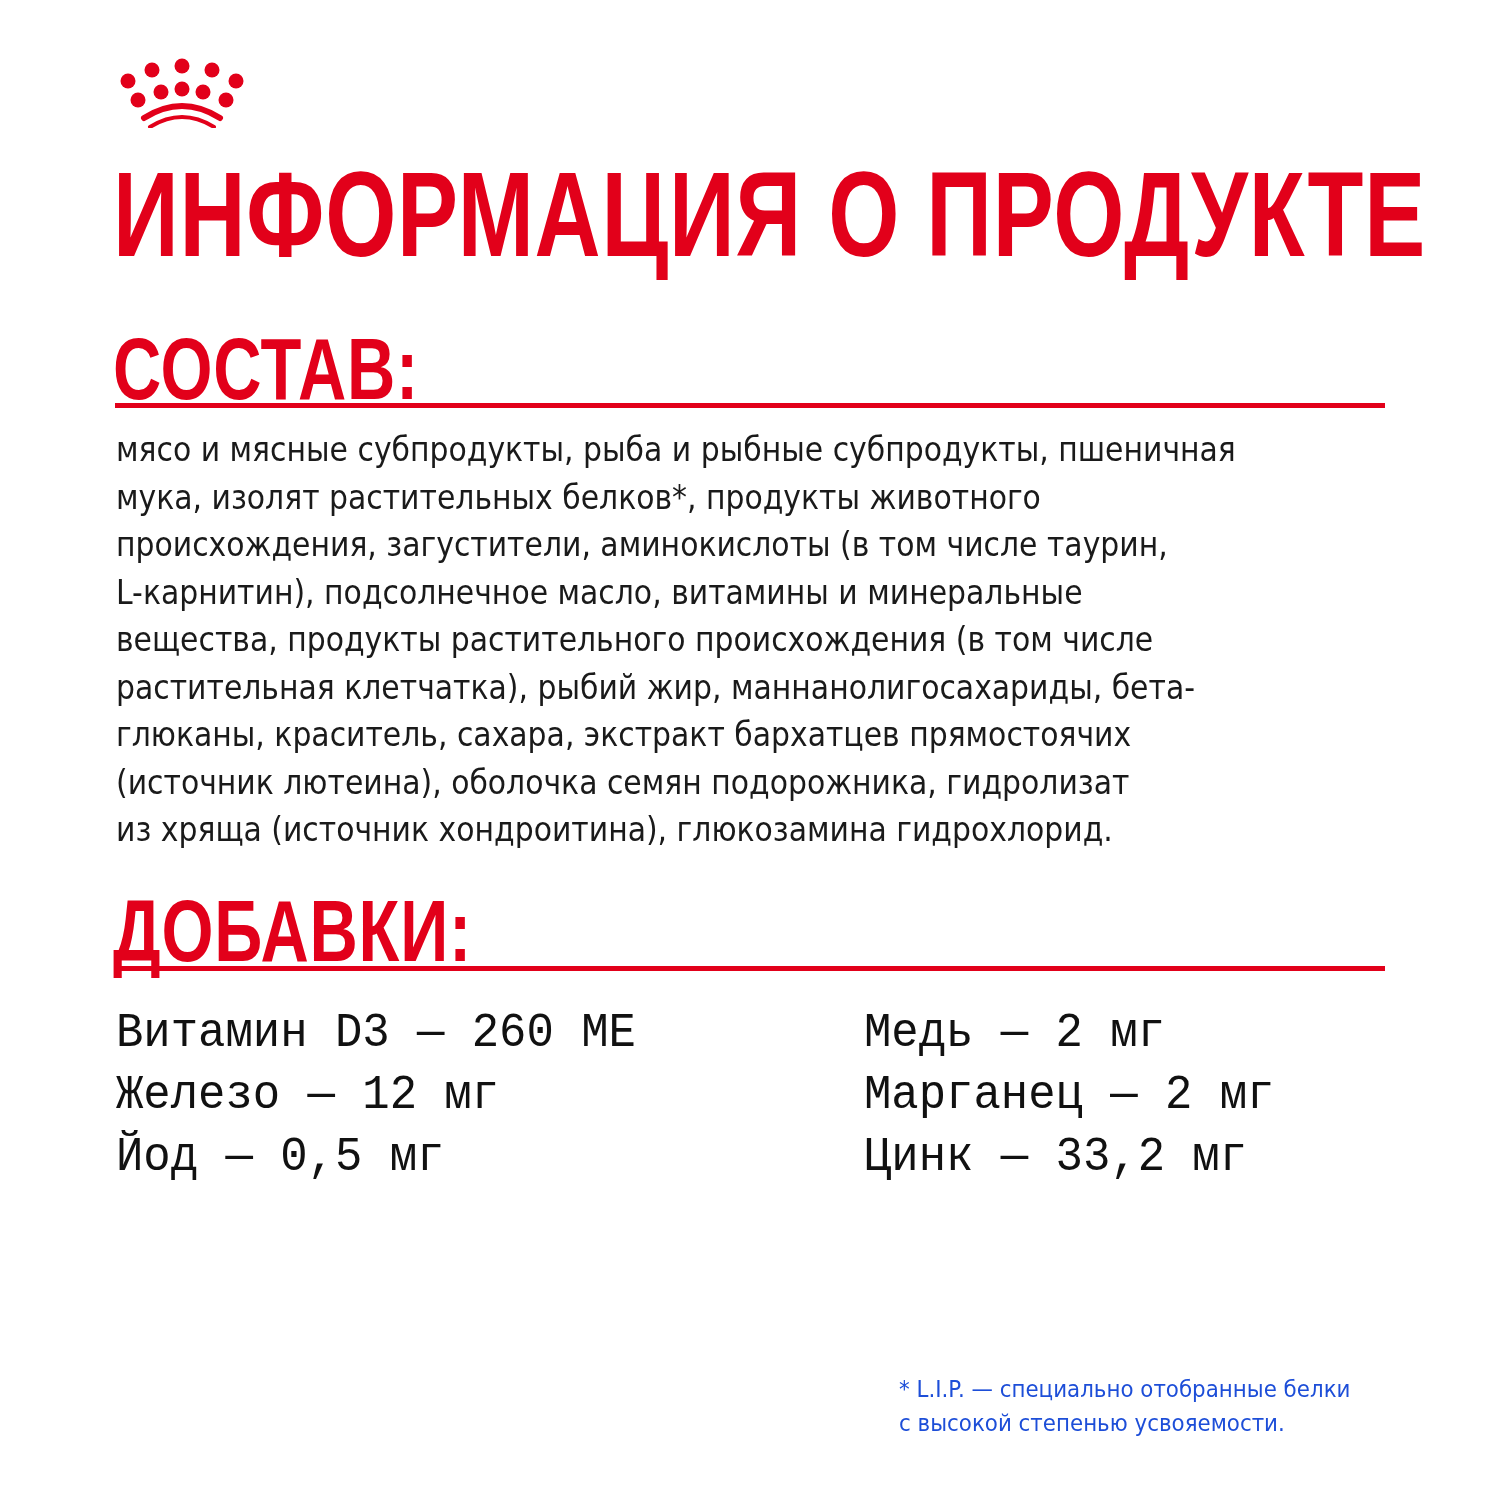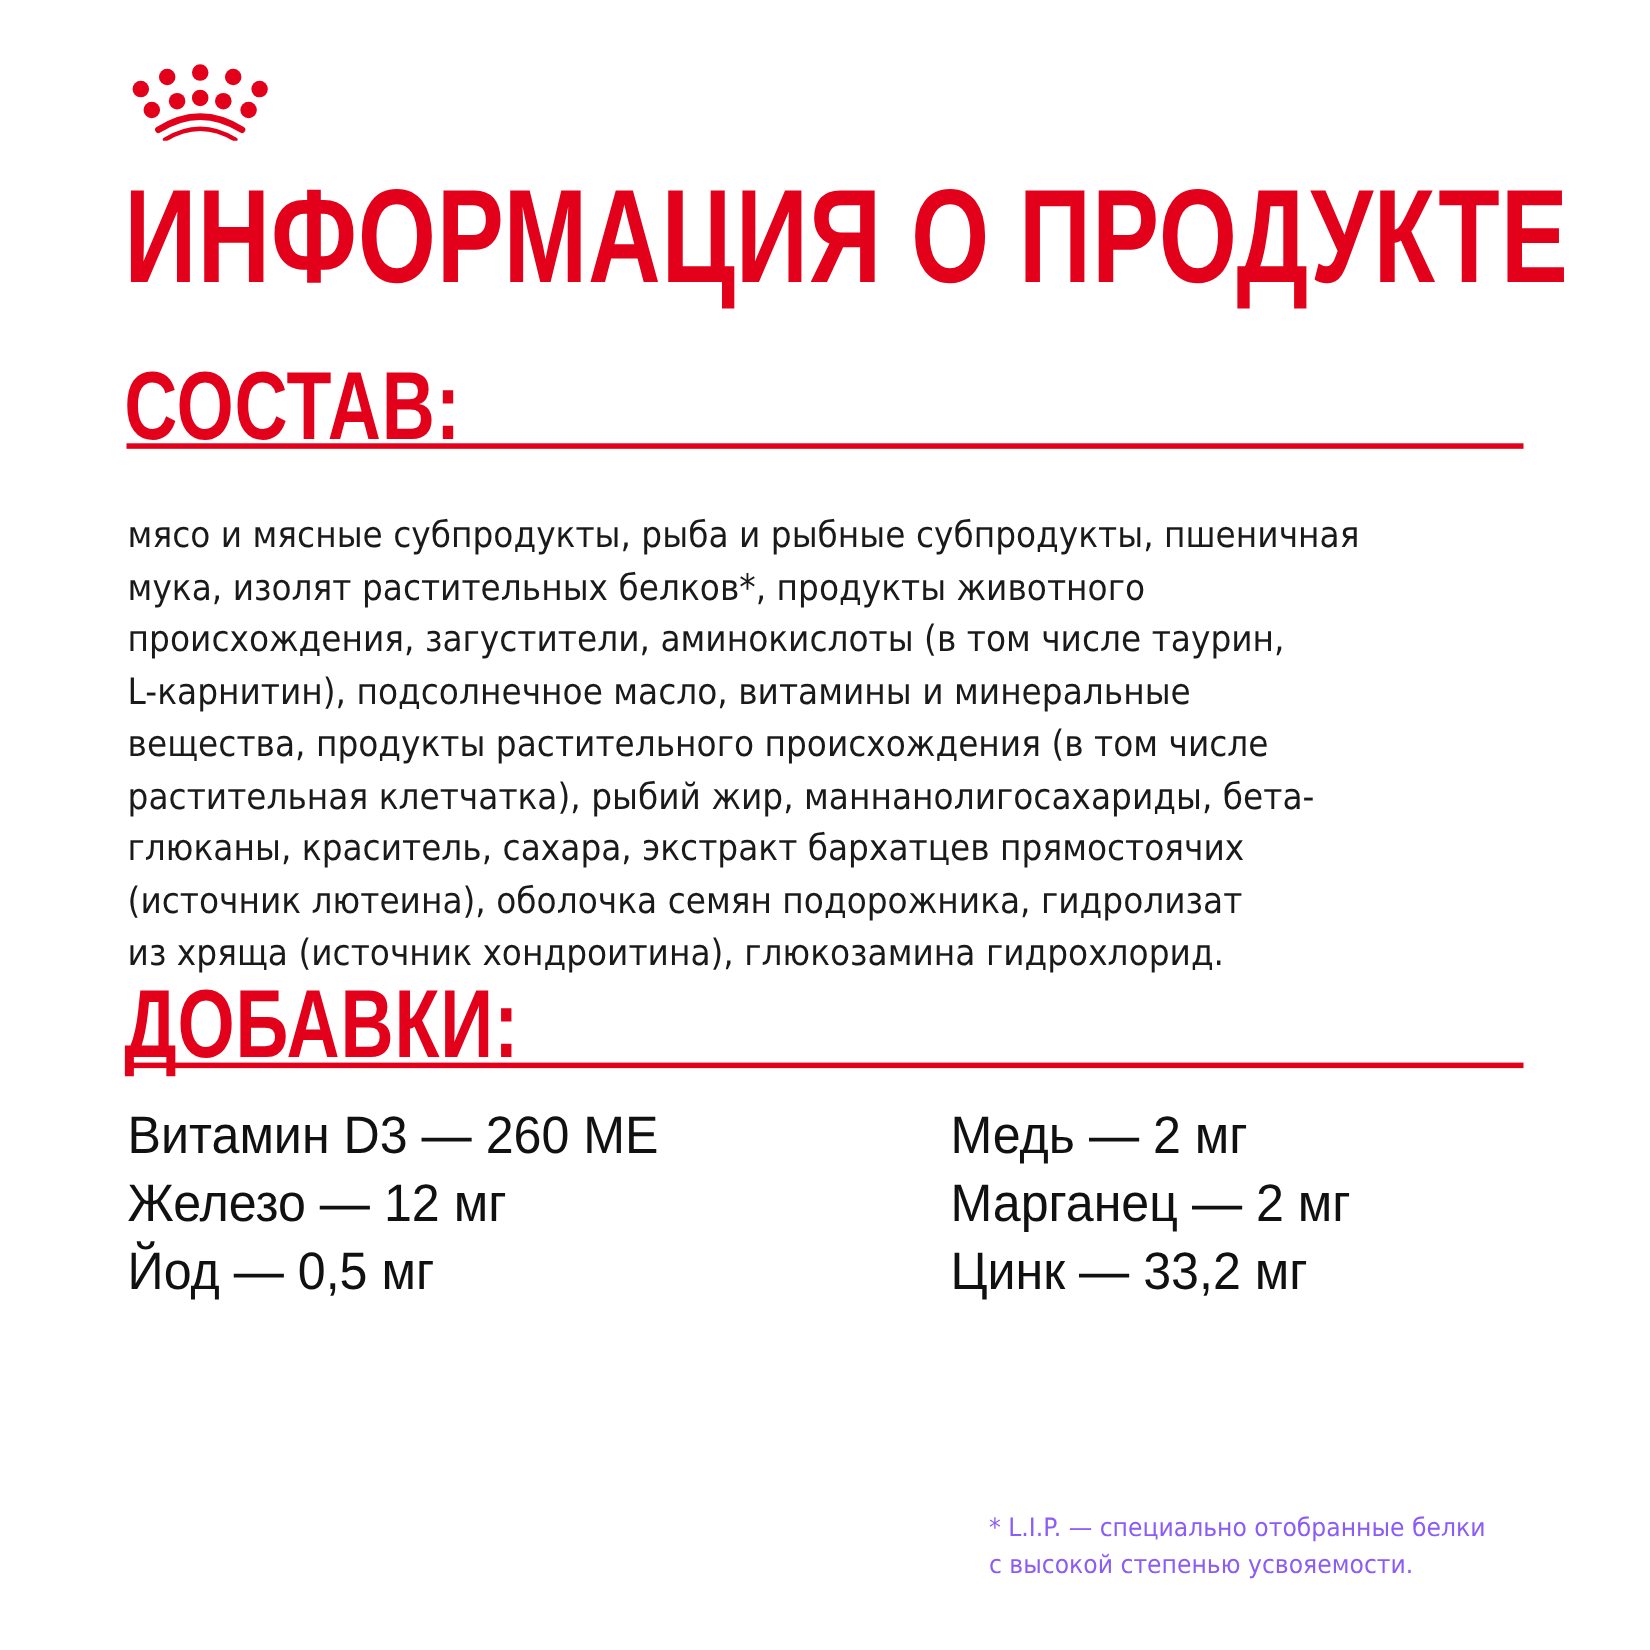--- a/index.html
+++ b/index.html
@@ -64,54 +64,53 @@
 
   .composition-text {
     position: absolute;
     left: 116px;
     top: 426px;
     width: 1300px;
     font-family: "DejaVu Sans", sans-serif;
     font-size: 33px;
     line-height: 47.5px;
     color: #1a1a1a;
-    margin-top: 36px;
   }
   .composition-line {
     display: block;
     white-space: nowrap;
     transform: scaleX(0.905);
     transform-origin: left center;
   }
 
   .additives {
     position: absolute;
     top: 1002px;
-    font-family: Liberation Sans, sans-serif;
+    font-family: Liberation Mono, monospace;
     font-size: 48px;
     line-height: 62px;
     color: #111111;
   }
   .additives-left { left: 116px; }
   .additives-right { left: 864px; }
   .additive-line {
     display: block;
     white-space: nowrap;
     transform: scaleX(0.95);
     transform-origin: left center;
   }
 
   .footnote {
     position: absolute;
     left: 899px;
     top: 1372px;
     font-family: "DejaVu Sans", sans-serif;
     font-size: 23px;
     line-height: 34px;
-    color: #8b5cf6;
+    color: #1d4ed8;
   }
   .footnote-line {
     display: block;
     white-space: nowrap;
     transform: scaleX(0.93);
     transform-origin: left center;
   }
 </style>
 </head>
 <body>

